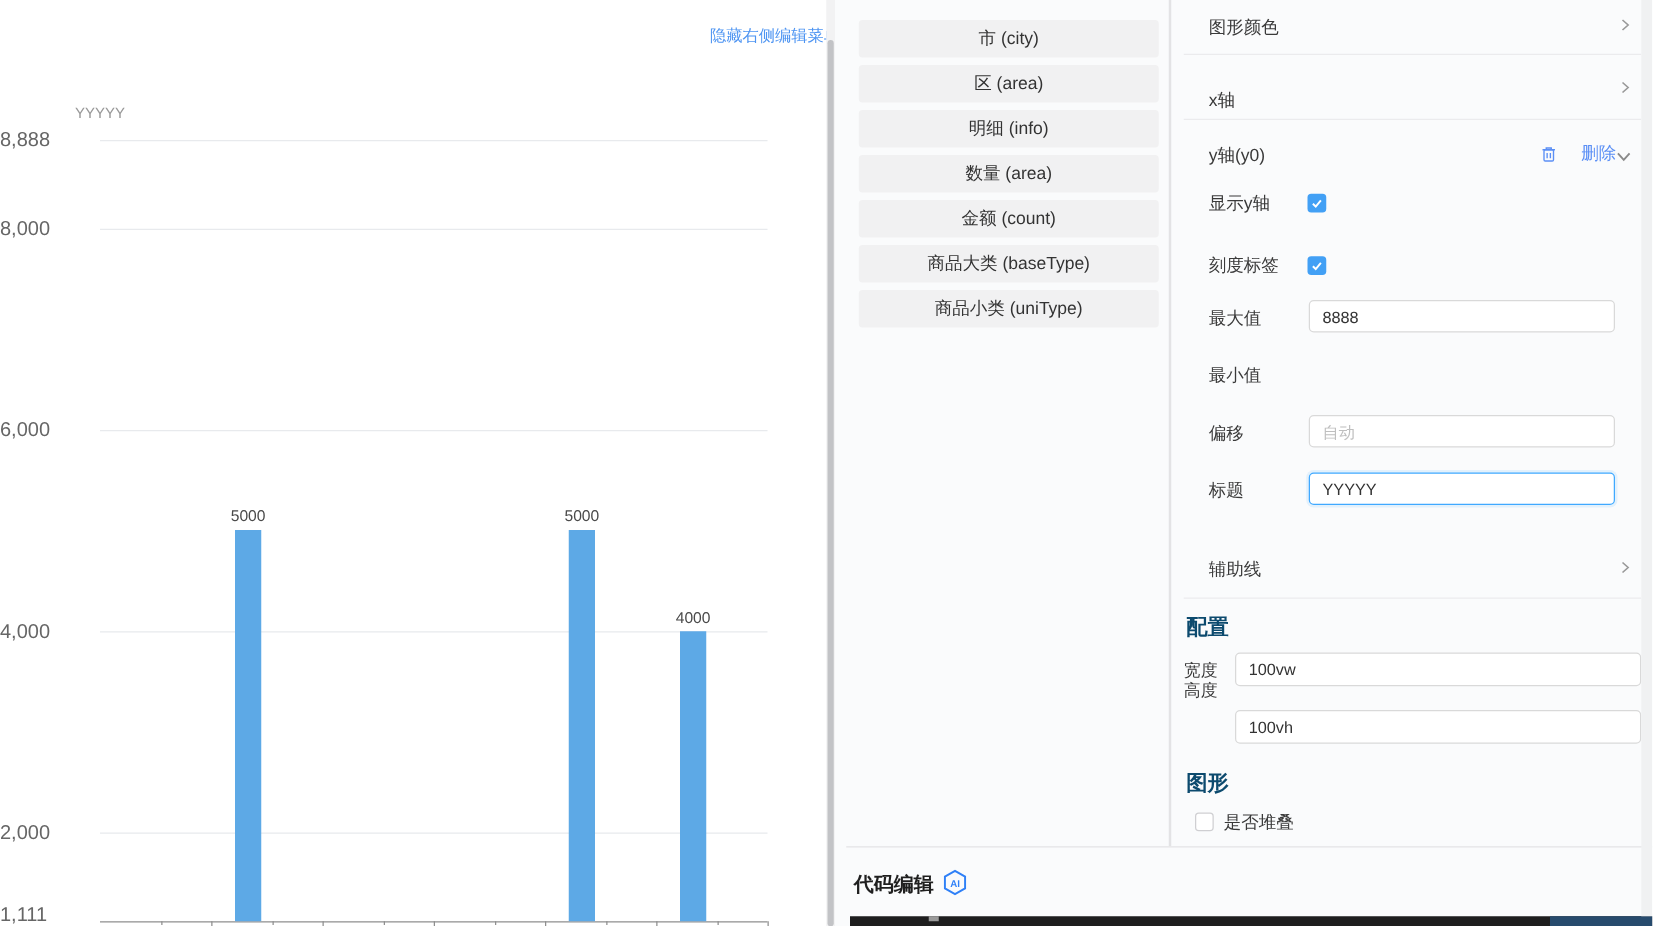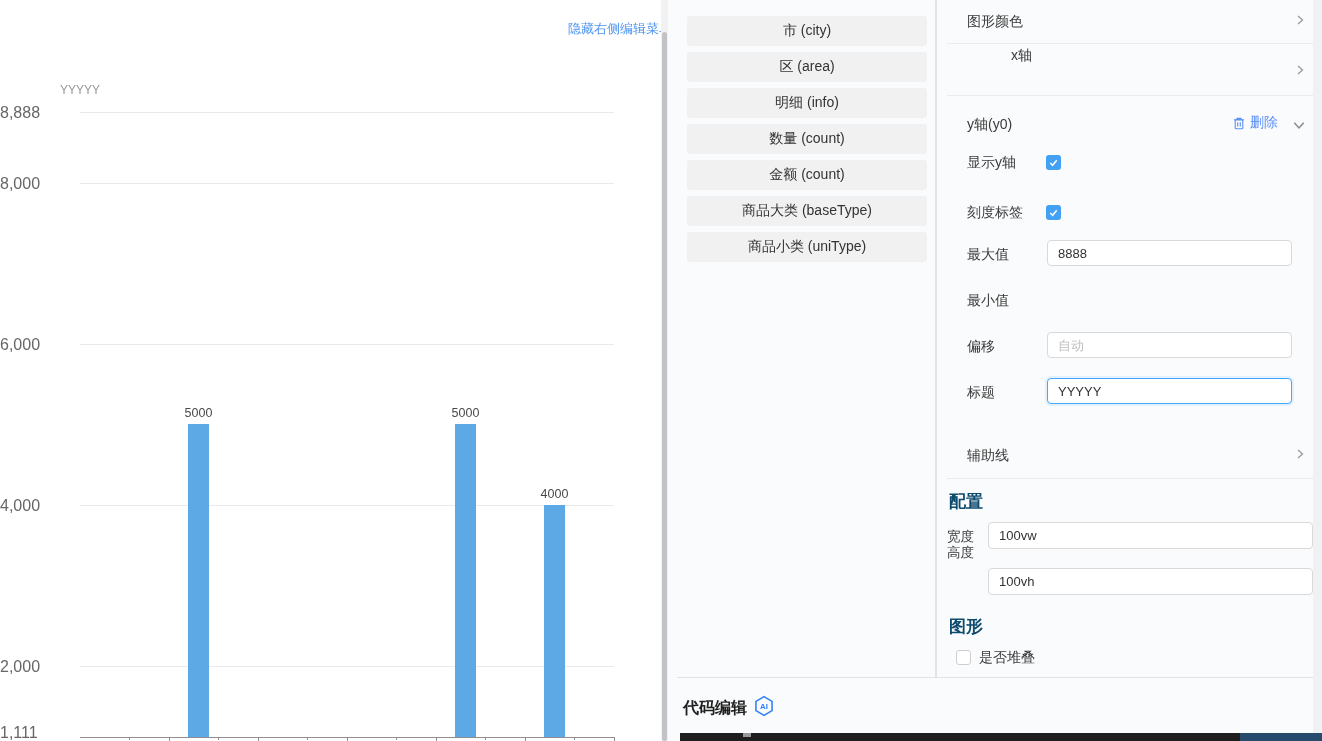--- a/index.html
+++ b/index.html
@@ -40,21 +40,21 @@
 
   .inp{position:absolute;height:26px;border:1px solid #d9d9d9;border-radius:4px;background:#fff;
        font-family:inherit;font-size:13px;color:#333;padding:0 10px;box-sizing:border-box;outline:none;}
   .inp::placeholder{color:#bfbfbf;}
   .inp.focused{border:1.5px solid #40a9ff;box-shadow:0 0 0 2px rgba(64,169,255,.12);}
 
   .cbox{position:absolute;width:15px;height:15px;border-radius:3px;box-sizing:border-box;cursor:pointer;
         background:#fff;border:1px solid #cfcfd2;display:flex;align-items:center;justify-content:center;}
   .cbox.checked{background:#42a0f5;border:none;}
 
-  .del-btn{position:absolute;left:1232px;top:114px;display:flex;align-items:center;gap:4px;cursor:pointer;}
+  .del-btn{position:absolute;left:1232px;top:114px;display:flex;align-items:center;gap:19px;cursor:pointer;}
   .del-btn span{font-size:14px;color:#5b8ff5;}
 
   
   .code-heading{position:absolute;left:683px;top:698px;font-size:16px;font-weight:bold;color:#1f1f1f;}
   .ai-badge{position:absolute;left:753px;top:695px;width:22px;height:22px;cursor:pointer;}
   .code-bar{position:absolute;left:680px;top:733px;width:642px;height:8px;background:#1e1e1e;cursor:pointer;}
   .code-bar .minimap{position:absolute;right:0;top:0;width:82px;height:8px;background:#274b6d;}
   .code-bar .knob{position:absolute;left:63px;top:0;width:8px;height:4px;background:#9a9a9a;}
 </style>
 </head>
@@ -108,21 +108,21 @@
       <div class="chip" style="top: 16px;">
         <span>市 (city)</span>
       </div>
       <div class="chip" style="top: 52px;">
         <span>区 (area)</span>
       </div>
       <div class="chip" style="top: 88px;">
         <span>明细 (info)</span>
       </div>
       <div class="chip" style="top: 124px;">
-        <span>数量 (count)</span>
+        <span>数量 (area)</span>
       </div>
       <div class="chip" style="top: 160px;">
         <span>金额 (count)</span>
       </div>
       <div class="chip" style="top: 196px;">
         <span>商品大类 (baseType)</span>
       </div>
       <div class="chip" style="top: 232px;">
         <span>商品小类 (uniType)</span>
       </div>
@@ -131,21 +131,21 @@
   <div class="v-divider"></div>
 
   <div class="row-hit" style="top:0;height:43px;"></div>
   <div class="lbl" style="left:967px;top:13px;">图形颜色</div>
   <svg class="chev" style="left:1294px;top:14px;" viewBox="0 0 12 12">
       <polyline points="4,2 8.5,6 4,10" fill="none" stroke="#999" stroke-width="1.3"></polyline>
     </svg>
   <div class="h-divider" style="top:43px;"></div>
 
   <div class="row-hit" style="top:44px;height:51px;"></div>
-  <div class="lbl" style="left:967px;top:47px;margin-left:44px;">x轴</div>
+  <div class="lbl" style="left:967px;top:72px;">x轴</div>
   <svg class="chev" style="left:1294px;top:64px;" viewBox="0 0 12 12">
       <polyline points="4,2 8.5,6 4,10" fill="none" stroke="#999" stroke-width="1.3"></polyline>
     </svg>
   <div class="h-divider" style="top:95px;"></div>
 
   <div class="lbl" style="left:967px;top:116px;">y轴(y0)</div>
   <div class="del-btn">
     <svg width="14" height="15" viewBox="0 0 14 15" fill="none" stroke="#5b8ff5" stroke-width="1.1">
       <path d="M2 3.8h10"></path>
         <path d="M5 3.8V2.4h4v1.4"></path>

